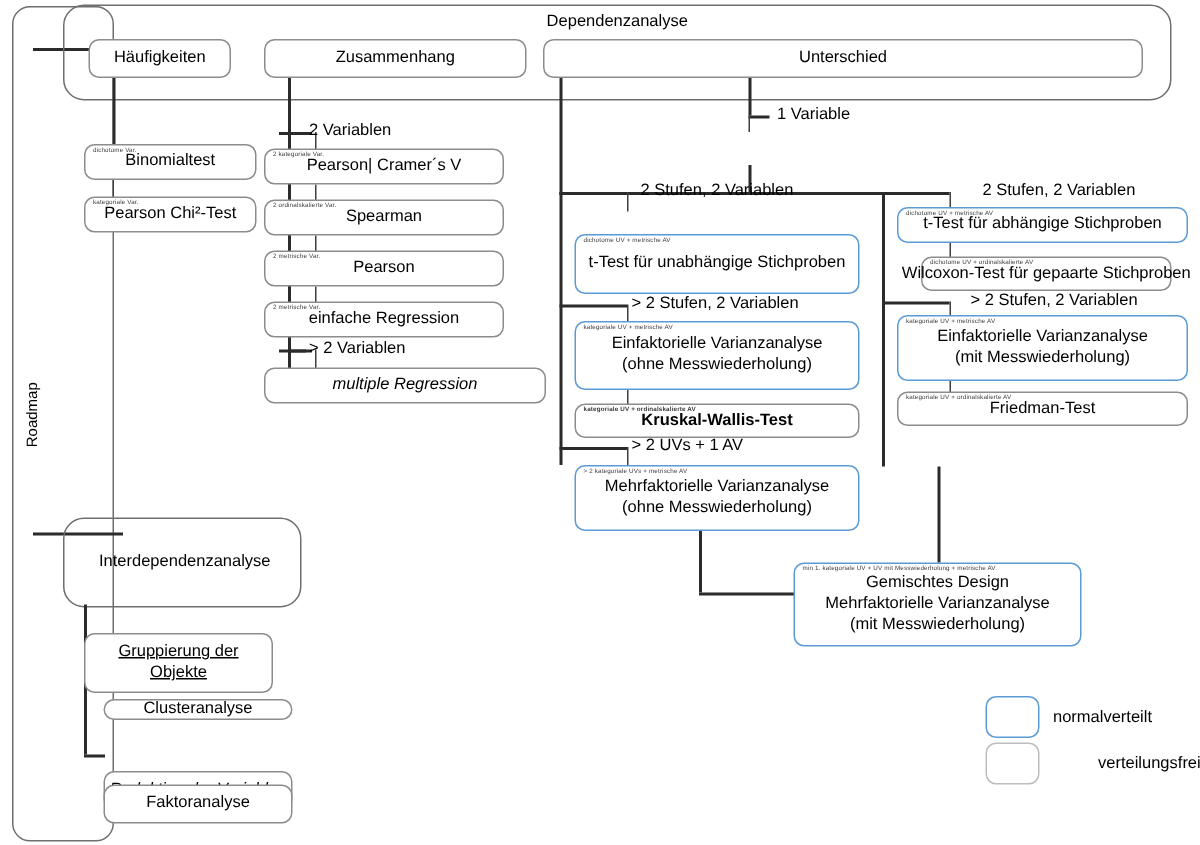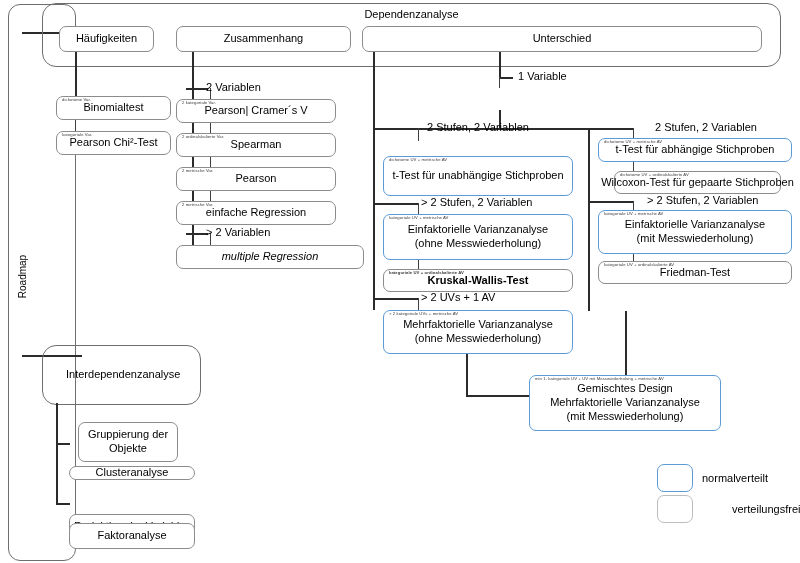--- a/index.html
+++ b/index.html
@@ -195,21 +195,21 @@
     <span class="lbl">(mit Messwiederholung)</span>
   </div>
 
   <div class="frame" style="left:42px;top:345px;width:157px;height:58px;"></div>
   <div class="cap" style="left:66px;top:368px;">Interdependenzanalyse</div>
 
   <div class="ln v thick" style="left:56px;top:403px;height:100px;"></div>
   <div class="ln h thick" style="left:56px;top:443px;width:14px;"></div>
   <div class="ln h thick" style="left:56px;top:503px;width:14px;"></div>
 
-  <div class="node multi" style="left:78px;top:422px;width:100px;height:40px;">
+  <div class="node multi" style="left:56px;top:422px;width:126px;height:40px;text-decoration:underline;">
     <span class="lbl">Gruppierung der</span>
     <span class="lbl">Objekte</span>
   </div>
   <div class="node" style="left:69px;top:466px;width:126px;height:14px;">
     <span class="lbl">Clusteranalyse</span>
   </div>
   <div class="node" style="left:69px;top:514px;width:126px;height:26px;font-style:italic;">
     <span class="lbl">Reduktion der Variablen</span>
   </div>
   <div class="node" style="left:69px;top:523px;width:126px;height:26px;">

